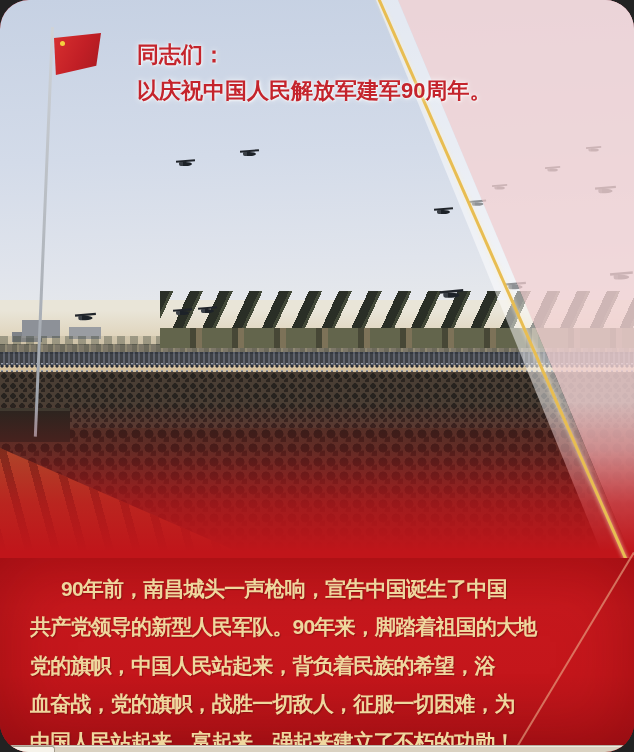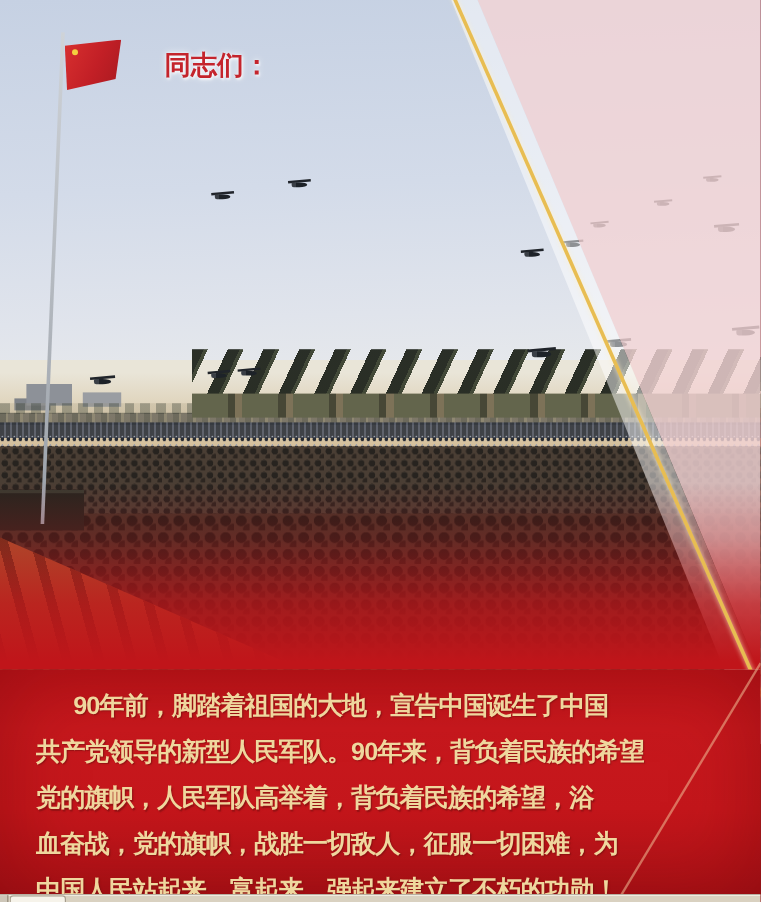--- a/index.html
+++ b/index.html
@@ -1,19 +1,20 @@
 <!DOCTYPE html>
 <html><head>
 <meta charset="utf-8">
 <style>
   html,body{margin:0;padding:0;background:#222;}
   .poster{
     position:relative;width:634px;height:752px;overflow:hidden;
     font-family:"Liberation Sans","DejaVu Sans",sans-serif;
     background:#c4161b;
+    border-radius:29px;
   }
   .abs{position:absolute;}
 
   
   .sky{left:0;top:0;width:634px;height:340px;
     background:linear-gradient(178deg,#c6d1e3 0%,#d3dbe9 45%,#e0e4ec 75%,#ebeceb 100%);}
   .ground{left:0;top:300px;width:634px;height:262px;
     background:linear-gradient(180deg,#ecead f0 0%,#e9e5d8 4%,#d8c7a7 22%,#c7a06a 52%,#b1854e 100%);
     background:linear-gradient(180deg,#e9e5d8 4%,#d8c7a7 22%,#c7a06a 52%,#b1854e 100%);}
   .building{left:22px;top:320px;width:38px;height:18px;background:#8d9198;
@@ -157,26 +158,27 @@
   <div class="abs pink-overlay"></div>
   <div class="abs white-band"></div>
   <div class="abs photo-red-fade"></div>
   <div class="abs gold-line-1"></div>
 
   <div class="abs red-section"></div>
   <div class="abs gold-line-2"></div>
 
   <div class="abs speech">
     <div>同志们：</div>
+    <div>以庆祝中国人民解放军建军90周年。</div>
   </div>
 
   <div class="abs body-text">
-    <div class="indent1">90年前，脚踏着祖国的大地，宣告中国诞生了中国</div>
-    <div>共产党领导的新型人民军队。90年来，背负着民族的希望</div>
-    <div>党的旗帜，人民军队高举着，背负着民族的希望，浴</div>
+    <div class="indent1">90年前，南昌城头一声枪响，宣告中国诞生了中国</div>
+    <div>共产党领导的新型人民军队。90年来，脚踏着祖国的大地</div>
+    <div>党的旗帜，中国人民站起来，背负着民族的希望，浴</div>
     <div>血奋战，党的旗帜，战胜一切敌人，征服一切困难，为</div>
     <div>中国人民站起来、富起来、强起来建立了不朽的功勋！</div>
   </div>
 
   <div class="abs bottom-bar">
     <div class="abs bottom-sq"></div>
     <div class="abs bottom-tab"></div>
   </div>
 
 </div>

